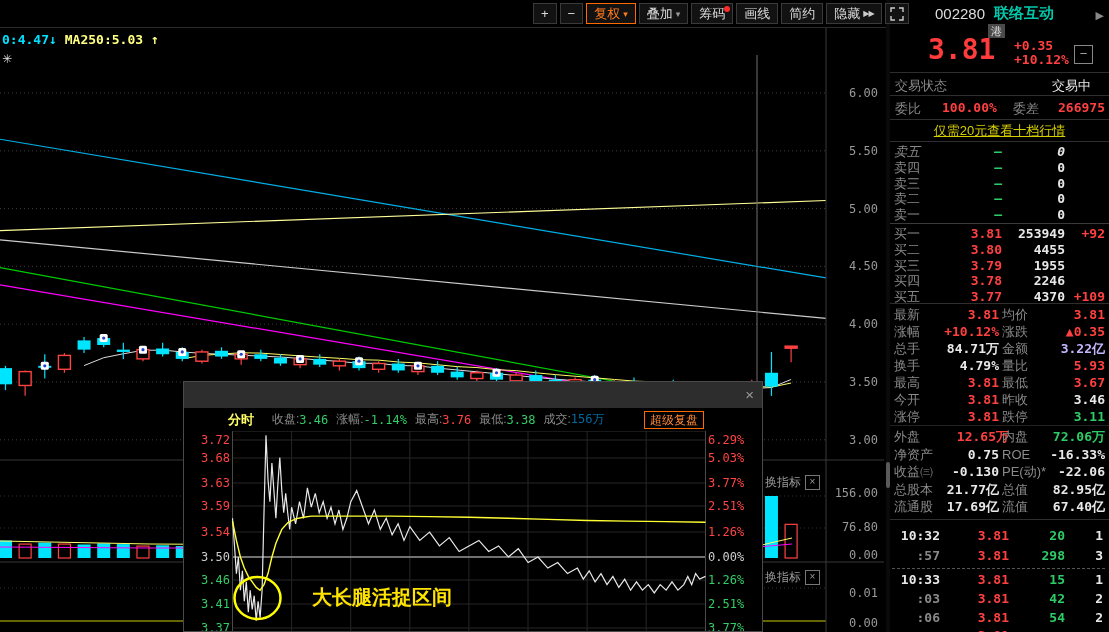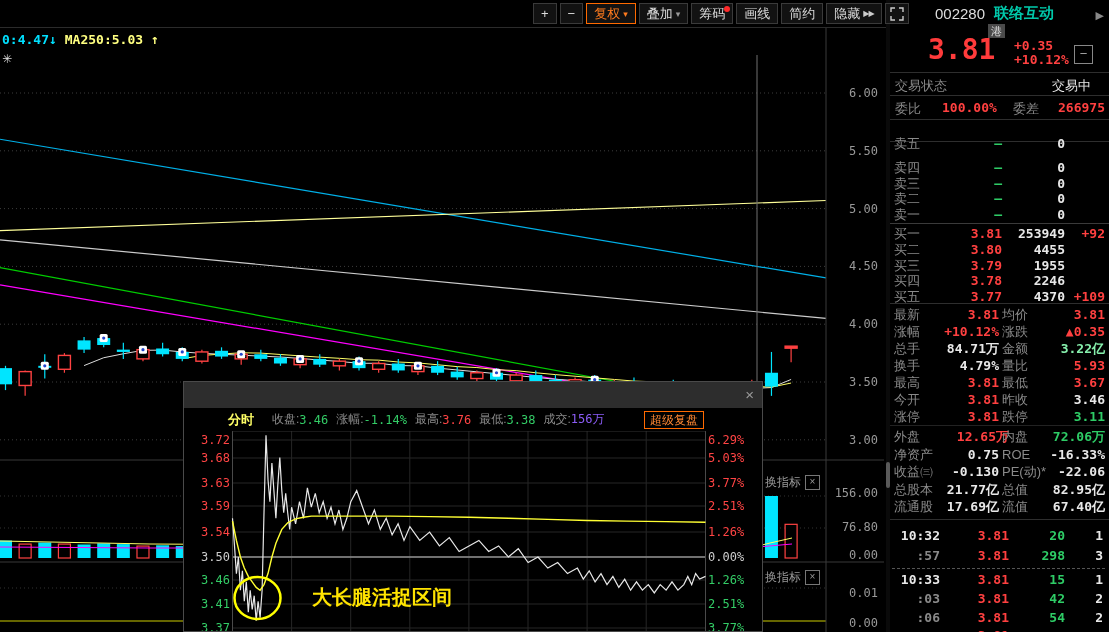--- a/index.html
+++ b/index.html
@@ -29,31 +29,31 @@
   
   #popup{position:absolute;left:183px;top:381px;width:580px;height:251px;background:#000;
     border:1px solid #4a4a4a;box-sizing:border-box;z-index:10;}
   #popup-header{height:26px;background:#2d2d2d;color:#bdbdbd;font-size:13px;line-height:26px;padding-left:8px;position:relative;}
   #popup-close{position:absolute;right:8px;top:0;color:#999;font-size:15px;line-height:26px;}
   #popup-info{position:absolute;left:0;top:27px;width:100%;height:21px;display:flex;align-items:center;font-size:12px;padding-left:44px;box-sizing:border-box;}
   #popup-info .tab{color:#ffff66;font-weight:bold;font-size:13px;margin-right:10px;}
   #popup-info .lbl{color:#8a8a8a;margin-left:8px;}
   #popup-info .grn{color:#33cc66;}
   #popup-info .red{color:#ff4444;}
-  #popup-info .wht{color:#8b5cf6;}
+  #popup-info .wht{color:#0369a1;}
   #super-btn{position:absolute;right:58px;top:29px;border:1px solid #ff6a00;color:#ff8833;font-size:12px;padding:0px 5px;line-height:16px;}
   #popup-svg{position:absolute;left:0;top:49px;}
   
   #strip{position:absolute;left:886px;top:0;width:4px;height:632px;background:#0a0a0a;z-index:3;}
   #strip-handle{position:absolute;left:0;top:462px;width:4px;height:26px;background:#5a5a5a;border-radius:2px;}
   #quote{position:absolute;left:890px;top:0;width:219px;height:632px;background:#000;z-index:3;font-size:13px;}
   #quote .divider{position:absolute;left:0;width:219px;height:0;border-top:1px solid #2e2e2e;}
   .qlbl{color:#8a8a8a;}
   .num{font-family:"DejaVu Sans Mono",monospace;font-weight:bold;}
-  .red{color:#ff4040;} .grn{color:#2ecc66;} .wht{color:#e8e8e8;} .cyn{color:#86efac;}
+  .red{color:#ff4040;} .grn{color:#2ecc66;} .wht{color:#e8e8e8;} .cyn{color:#c4b5fd;}
   #q-nav-l{position:absolute;left:4px;top:9px;color:#888;font-size:11px;}
   #q-nav-r{position:absolute;right:5px;top:9px;color:#888;font-size:11px;}
   #q-code{position:absolute;left:45px;top:5px;color:#ddd;font-size:15px;}
   #q-name{position:absolute;left:104px;top:4px;color:#00c8aa;font-size:15px;font-weight:bold;}
   #q-badge{position:absolute;left:98px;top:24px;background:#4a4a4a;color:#ddd;font-size:11px;padding:0 3px;line-height:14px;}
   #q-price{position:absolute;left:38px;top:33px;font-size:28px;color:#ff3b3b;}
   #q-chg{position:absolute;left:124px;top:38px;font-size:13px;}
   #q-chgp{position:absolute;left:124px;top:52px;font-size:13px;}
   #q-collapse{position:absolute;left:184px;top:45px;width:17px;height:17px;border:1px solid #888;color:#aaa;text-align:center;line-height:15px;font-size:13px;}
   #q-link{position:absolute;left:0;top:122px;width:219px;text-align:center;color:#d6cf00;font-size:13px;text-decoration:underline;}
@@ -414,24 +414,25 @@
 
     <div class="divider" style="top:72px;"></div>
     <span class="qlbl" style="position:absolute;left:5px;top:77px;">交易状态</span>
     <span class="wht" style="position:absolute;right:18px;top:77px;">交易中</span>
     <div class="divider" style="top:95px;"></div>
     <span class="qlbl" style="position:absolute;left:5px;top:100px;">委比</span>
     <span class="num red" style="position:absolute;left:52px;top:100px;">100.00%</span>
     <span class="qlbl" style="position:absolute;left:123px;top:100px;">委差</span>
     <span class="num red" style="position:absolute;right:4px;top:100px;">266975</span>
     <div class="divider" style="top:119px;"></div>
+    <a id="q-link">仅需20元查看十档行情</a>
     <div class="divider" style="top:141px;"></div>
 
     <div id="orderbook">
-        <div class="obrow" style="top: 136px;">
+        <div class="obrow" style="top: 144px; font-style: italic;">
           <span style="left:4px" class="qlbl">卖五</span>
           <span style="right:107px" class="num grn">—</span>
           <span style="right:44px;text-align:right" class="num wht">0</span>
         </div>
         <div class="obrow" style="top: 159.8px;">
           <span style="left:4px" class="qlbl">卖四</span>
           <span style="right:107px" class="num grn">—</span>
           <span style="right:44px;text-align:right" class="num wht">0</span>
         </div>
         <div class="obrow" style="top: 175.6px;">

